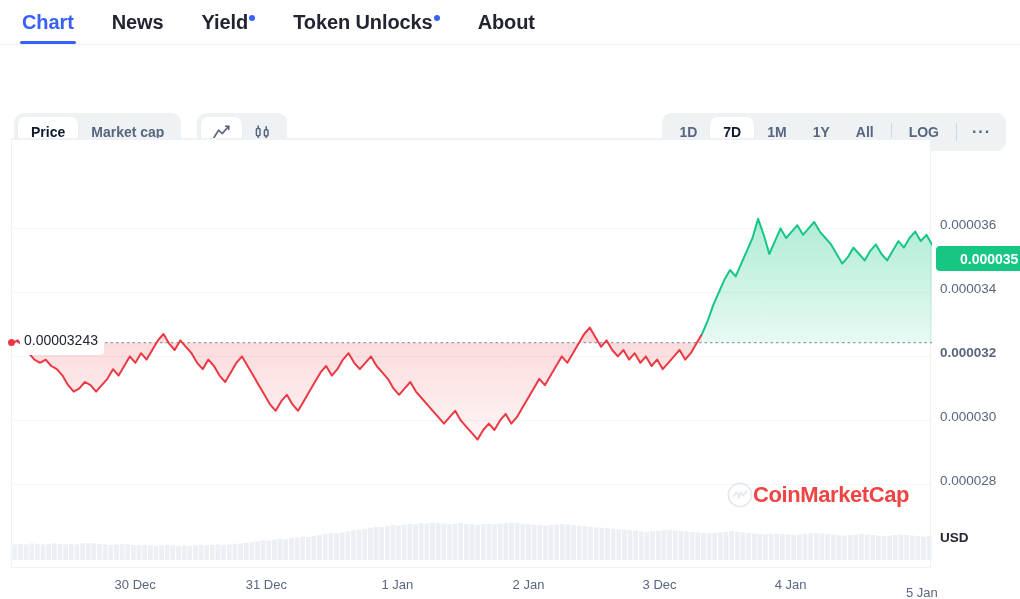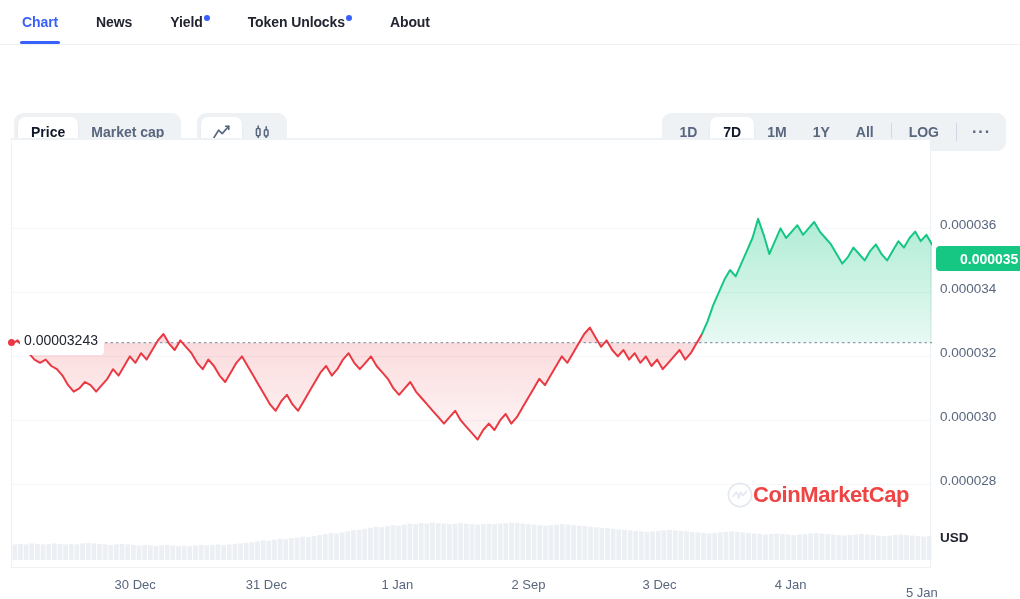--- a/index.html
+++ b/index.html
@@ -12,21 +12,21 @@
   }
   .page { position: relative; width: 1020px; height: 599px; background: #fff; }
 
   
   .tabbar {
     position: absolute; left: 0; top: 0; width: 1020px; height: 45px;
     border-bottom: 1px solid #eff2f5;
   }
   .tabs { display: flex; align-items: center; height: 44px; padding-left: 22px; gap: 38px; }
   .tab {
-    position: relative; font-size: 14px; font-weight: 700; color: #222531;
+    position: relative; font-size: 20px; font-weight: 700; color: #222531;
     letter-spacing: -0.1px; cursor: pointer; height: 44px; display: flex;
     align-items: center; white-space: nowrap;
   }
   .tab.active { color: #3861fb; }
   .tab.active::after {
     content: ""; position: absolute; left: -2px; right: -2px; bottom: 0;
     height: 3px; background: #3861fb; border-radius: 2px;
   }
   .dot {
     display: inline-block; width: 6px; height: 6px; border-radius: 50%;
@@ -370,30 +370,30 @@
 
     <div class="ref-marker" id="ref-marker" style="left: -4px; top: 199.14px;"></div>
     <div class="ref-tag" id="ref-tag" style="left: 8px; top: 191.64px;">
       <span>0.00003243</span>
     </div>
   </div>
 
   <div class="y-axis" id="y-axis">
       <div class="y-tick" style="top: 79.4px;">0.000036</div>
       <div class="y-tick" style="top: 143.4px;">0.000034</div>
-      <div class="y-tick" style="top: 207.4px;">0.000032</div>
+      <div class="y-tick" style="top: 207.4px; font-weight: bold;">0.000032</div>
       <div class="y-tick" style="top: 271.4px;">0.000030</div>
       <div class="y-tick" style="top: 335.4px;">0.000028</div>
       <div class="price-badge" style="top: 108.4px; padding-left: 24px;">0.000035</div>
       <div class="y-unit" style="top: 392.4px;">USD</div>
     </div>
 
   <div class="x-axis" id="x-axis">
       <div class="x-tick" style="left: 124.2px; top: 5px;">30 Dec</div>
       <div class="x-tick" style="left: 255.3px; top: 5px;">31 Dec</div>
       <div class="x-tick" style="left: 386.4px; top: 5px;">1 Jan</div>
-      <div class="x-tick" style="left: 517.5px; top: 5px;">2 Sep</div>
+      <div class="x-tick" style="left: 517.5px; top: 5px;">2 Jan</div>
       <div class="x-tick" style="left: 648.6px; top: 5px;">3 Dec</div>
       <div class="x-tick" style="left: 779.7px; top: 5px;">4 Jan</div>
       <div class="x-tick" style="left: 910.8px; top: 13px;">5 Jan</div>
     </div>
 
 </div>
 
 </body></html>

